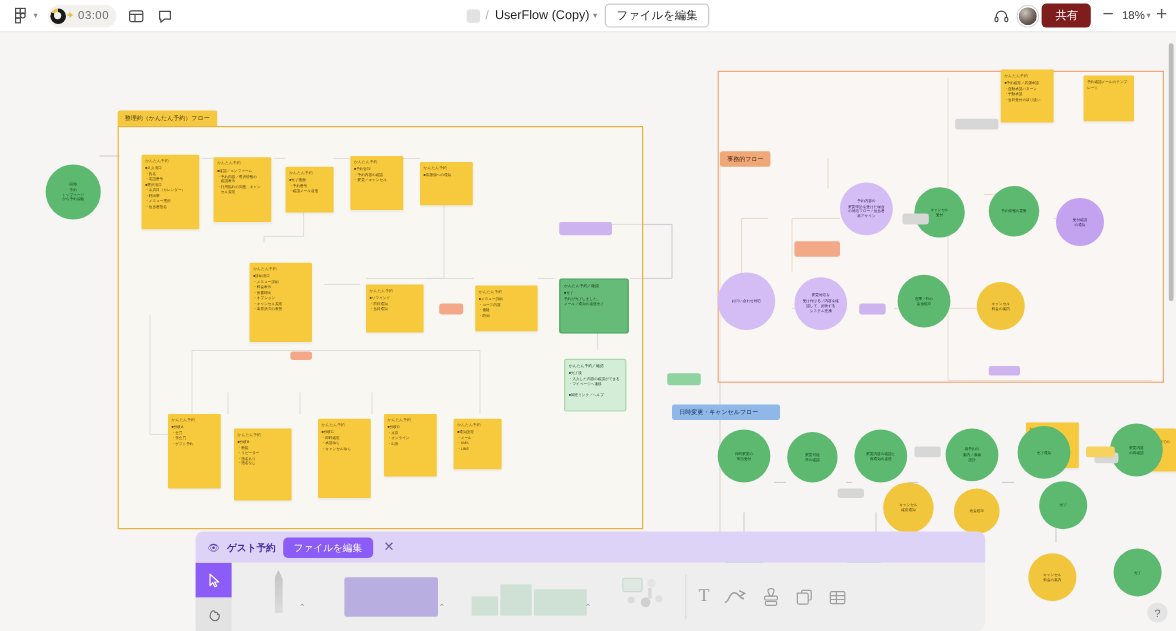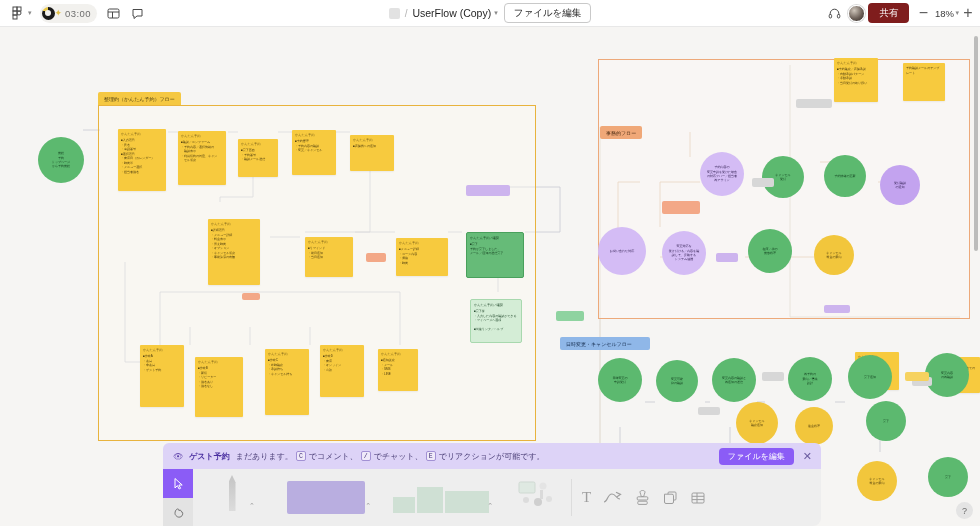--- a/index.html
+++ b/index.html
@@ -518,29 +518,20 @@
     <svg class="cursor-ptr" style="left:286px; top:106px;" width="12" height="16" viewBox="0 0 12 16">
       <path d="M1 1 L1 13 L4.2 10 L6.2 14.4 L8.2 13.5 L6.2 9.3 L10.3 9.3 Z" fill="#111" stroke="#fff" stroke-width="0.8"></path>
     </svg>
   </div>
 
   <div class="vscroll"></div>
 
   <div class="banner">
     <span class="banner-eye">👁</span>
     <span class="banner-strong">ゲスト予約</span>
-    <span class="banner-text">
-      <span>まだあります。</span>
-      <span class="kbd">C</span>
-      <span>でコメント、</span>
-      <span class="kbd">/</span>
-      <span>でチャット、</span>
-      <span class="kbd">E</span>
-      <span>でリアクションが可能です。</span>
-    </span>
     <div class="banner-btn">ファイルを編集</div>
     <div class="banner-x">✕</div>
   </div>
 
   <div class="toolbar">
     <div class="tb-cursor">
       <div class="tb-cursor-top">
         <svg width="11" height="13" viewBox="0 0 11 13">
             <path d="M2 1.5 L2 11 L4.4 8.6 L6.1 12 L7.6 11.3 L5.9 8 L9.2 8 Z" fill="none" stroke="#fff" stroke-width="1" stroke-linejoin="round"></path>
           </svg>

